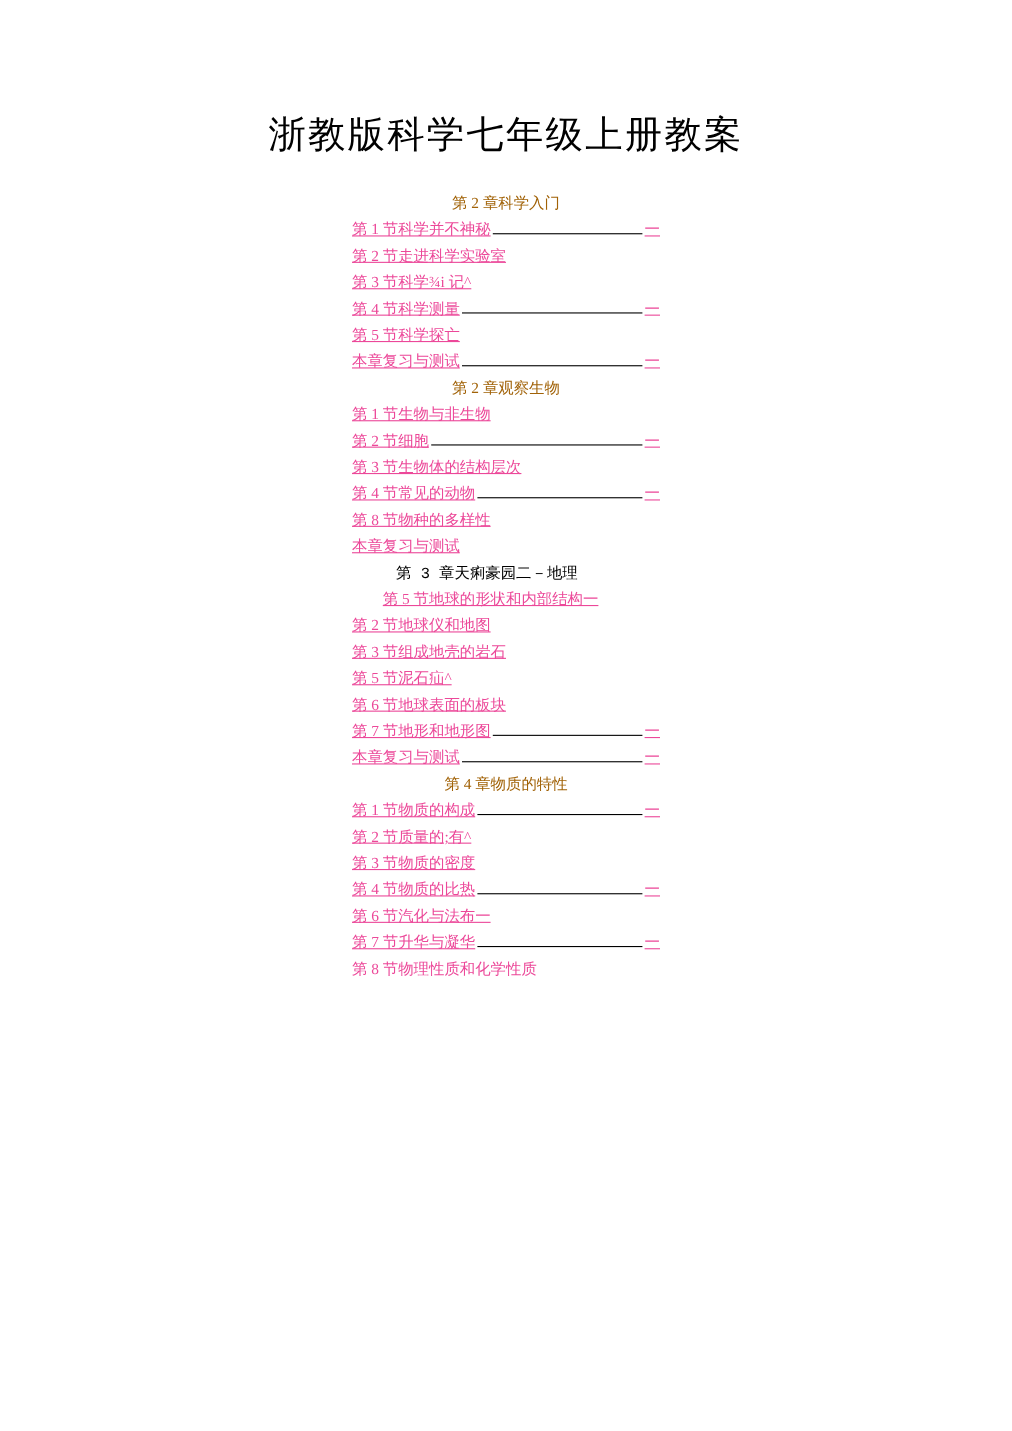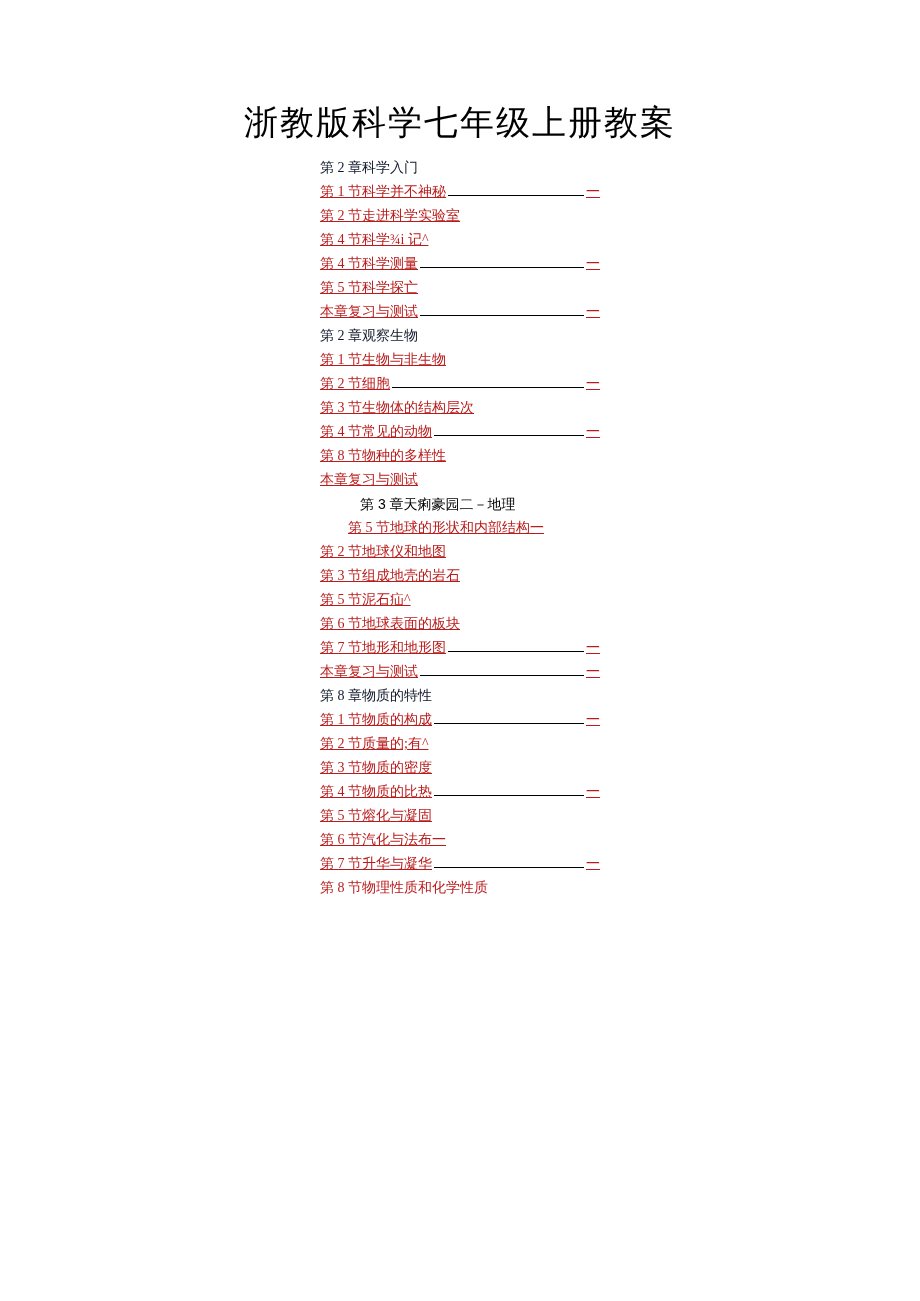--- a/index.html
+++ b/index.html
@@ -13,41 +13,42 @@
   .page {
     padding-top: 100px;
     padding-bottom: 100px;
   }
   .title {
     text-align: center;
     font-size: 34px;
     font-weight: normal;
     font-family: "SimSun", "宋体", serif;
     letter-spacing: 2px;
-    margin-bottom: 10px;
+    margin-bottom: 28px;
   }
   .toc {
     width: 280px;
     margin: 0 auto;
     font-size: 14px;
     line-height: 24px;
   }
   .chapter-heading {
+    text-align: center;
     font-family: "SimSun", "宋体", serif;
-    color: #0f172a;
+    color: #a16207;
   }
   .indent-chapter {
     text-align: left;
     padding-left: 40px;
-    font-family: Liberation Sans, sans-serif;
+    font-family: Liberation Mono, monospace;
     color: #000;
   }
   .entry {
     font-family: "SimSun", "宋体", serif;
-    color: #b91c1c;
+    color: #ec4899;
   }
   .entry-line {
     display: flex;
     align-items: baseline;
   }
   .entry-label {
     text-decoration: underline;
     white-space: nowrap;
   }
   .entry-fill {
@@ -79,21 +80,21 @@
   <div class="toc" id="toc">
       <div class="chapter-heading">第 2 章科学入门</div>
       <div class="entry">
         <div class="entry-line">
           <span class="entry-label">第 1 节科学并不神秘</span>
           <span class="entry-fill"></span>
           <span class="entry-tail">一</span>
         </div>
       </div>
       <div class="entry"><span class="entry-simple">第 2 节走进科学实验室</span></div>
-      <div class="entry"><span class="entry-simple">第 4 节科学¾i 记^</span></div>
+      <div class="entry"><span class="entry-simple">第 3 节科学¾i 记^</span></div>
       <div class="entry">
         <div class="entry-line">
           <span class="entry-label">第 4 节科学测量</span>
           <span class="entry-fill"></span>
           <span class="entry-tail">一</span>
         </div>
       </div>
       <div class="entry"><span class="entry-simple">第 5 节科学探亡</span></div>
       <div class="entry">
         <div class="entry-line">
@@ -134,38 +135,37 @@
           <span class="entry-tail">一</span>
         </div>
       </div>
       <div class="entry">
         <div class="entry-line">
           <span class="entry-label">本章复习与测试</span>
           <span class="entry-fill"></span>
           <span class="entry-tail">一</span>
         </div>
       </div>
-      <div class="chapter-heading">第 8 章物质的特性</div>
+      <div class="chapter-heading">第 4 章物质的特性</div>
       <div class="entry">
         <div class="entry-line">
           <span class="entry-label">第 1 节物质的构成</span>
           <span class="entry-fill"></span>
           <span class="entry-tail">一</span>
         </div>
       </div>
       <div class="entry"><span class="entry-simple">第 2 节质量的;有^</span></div>
       <div class="entry"><span class="entry-simple">第 3 节物质的密度</span></div>
       <div class="entry">
         <div class="entry-line">
           <span class="entry-label">第 4 节物质的比热</span>
           <span class="entry-fill"></span>
           <span class="entry-tail">一</span>
         </div>
       </div>
-      <div class="entry"><span class="entry-simple">第 5 节熔化与凝固</span></div>
       <div class="entry"><span class="entry-simple">第 6 节汽化与法布一</span></div>
       <div class="entry">
         <div class="entry-line">
           <span class="entry-label">第 7 节升华与凝华</span>
           <span class="entry-fill"></span>
           <span class="entry-tail">一</span>
         </div>
       </div>
       <div class="entry"><span class="no-underline">第 8 节物理性质和化学性质</span></div>
     </div>

